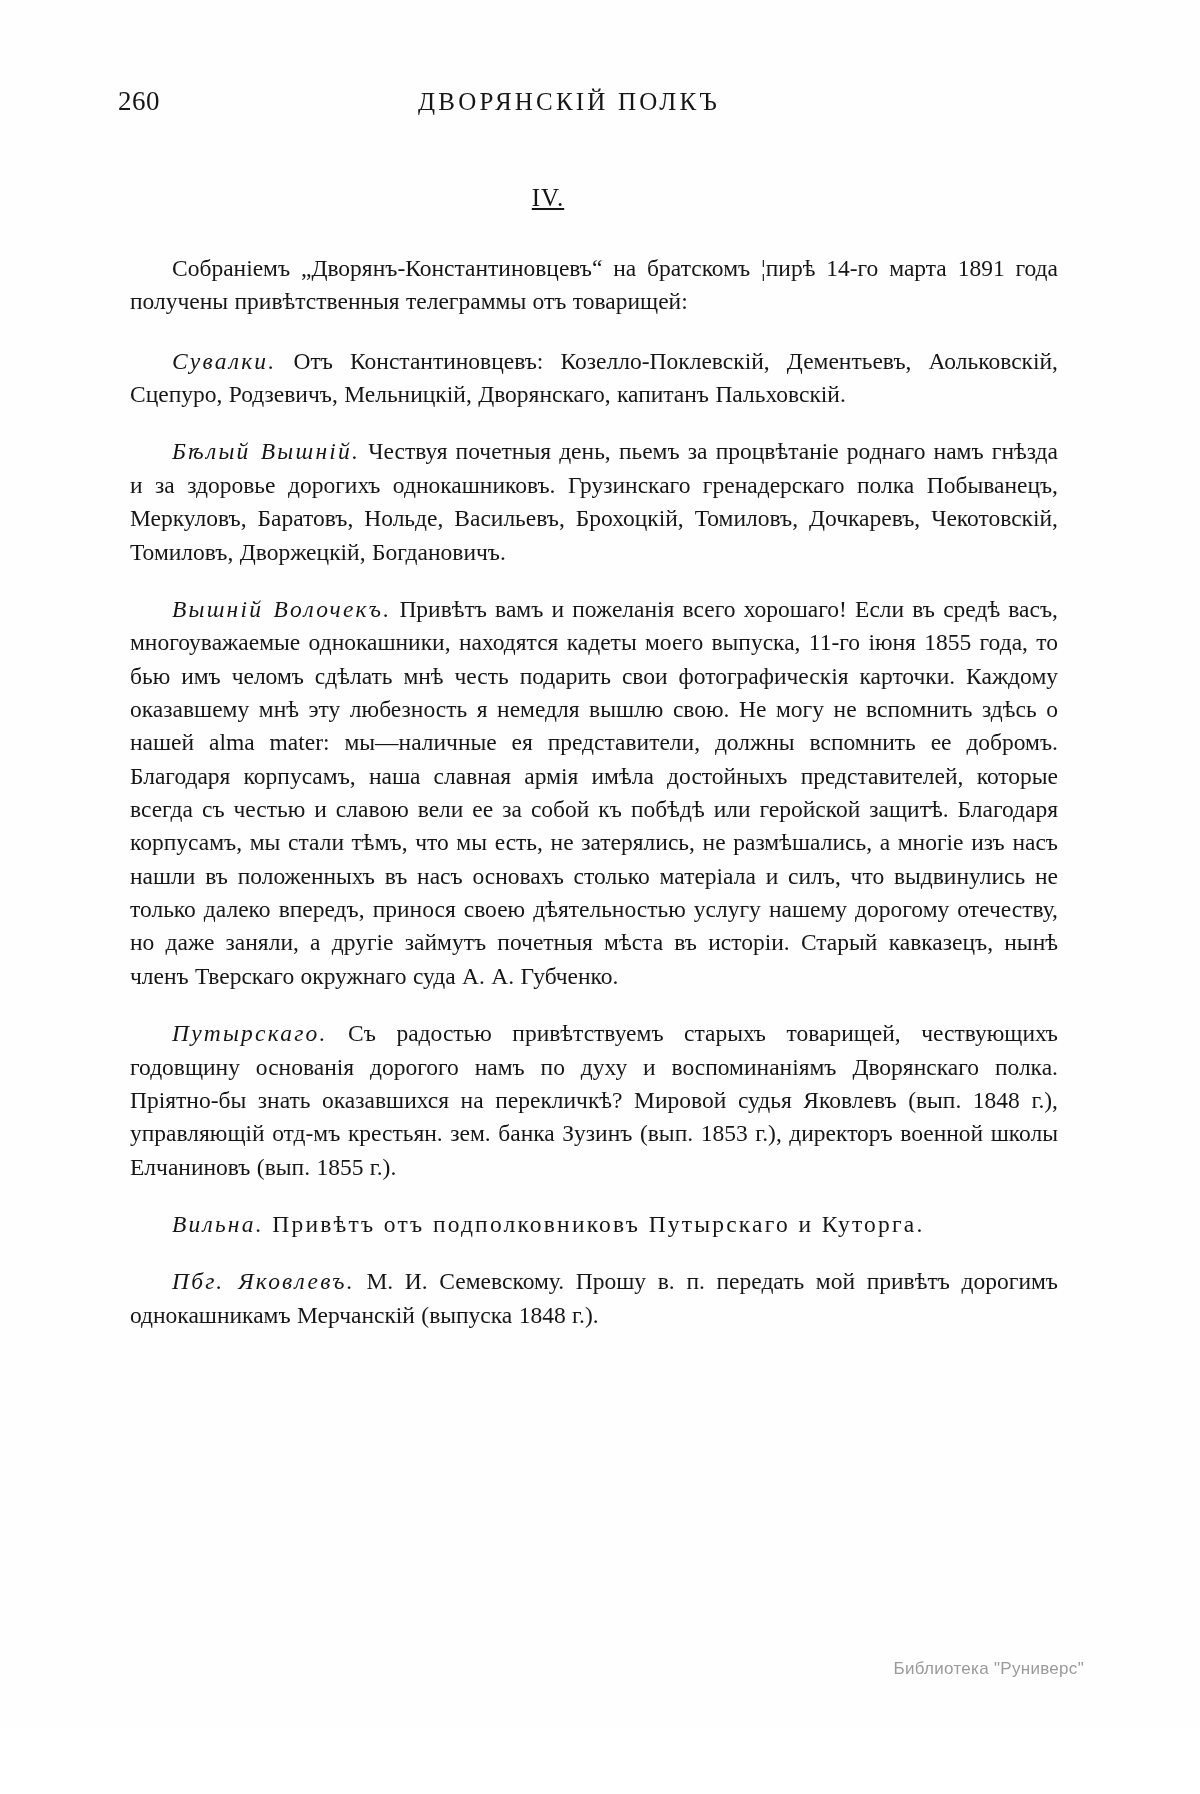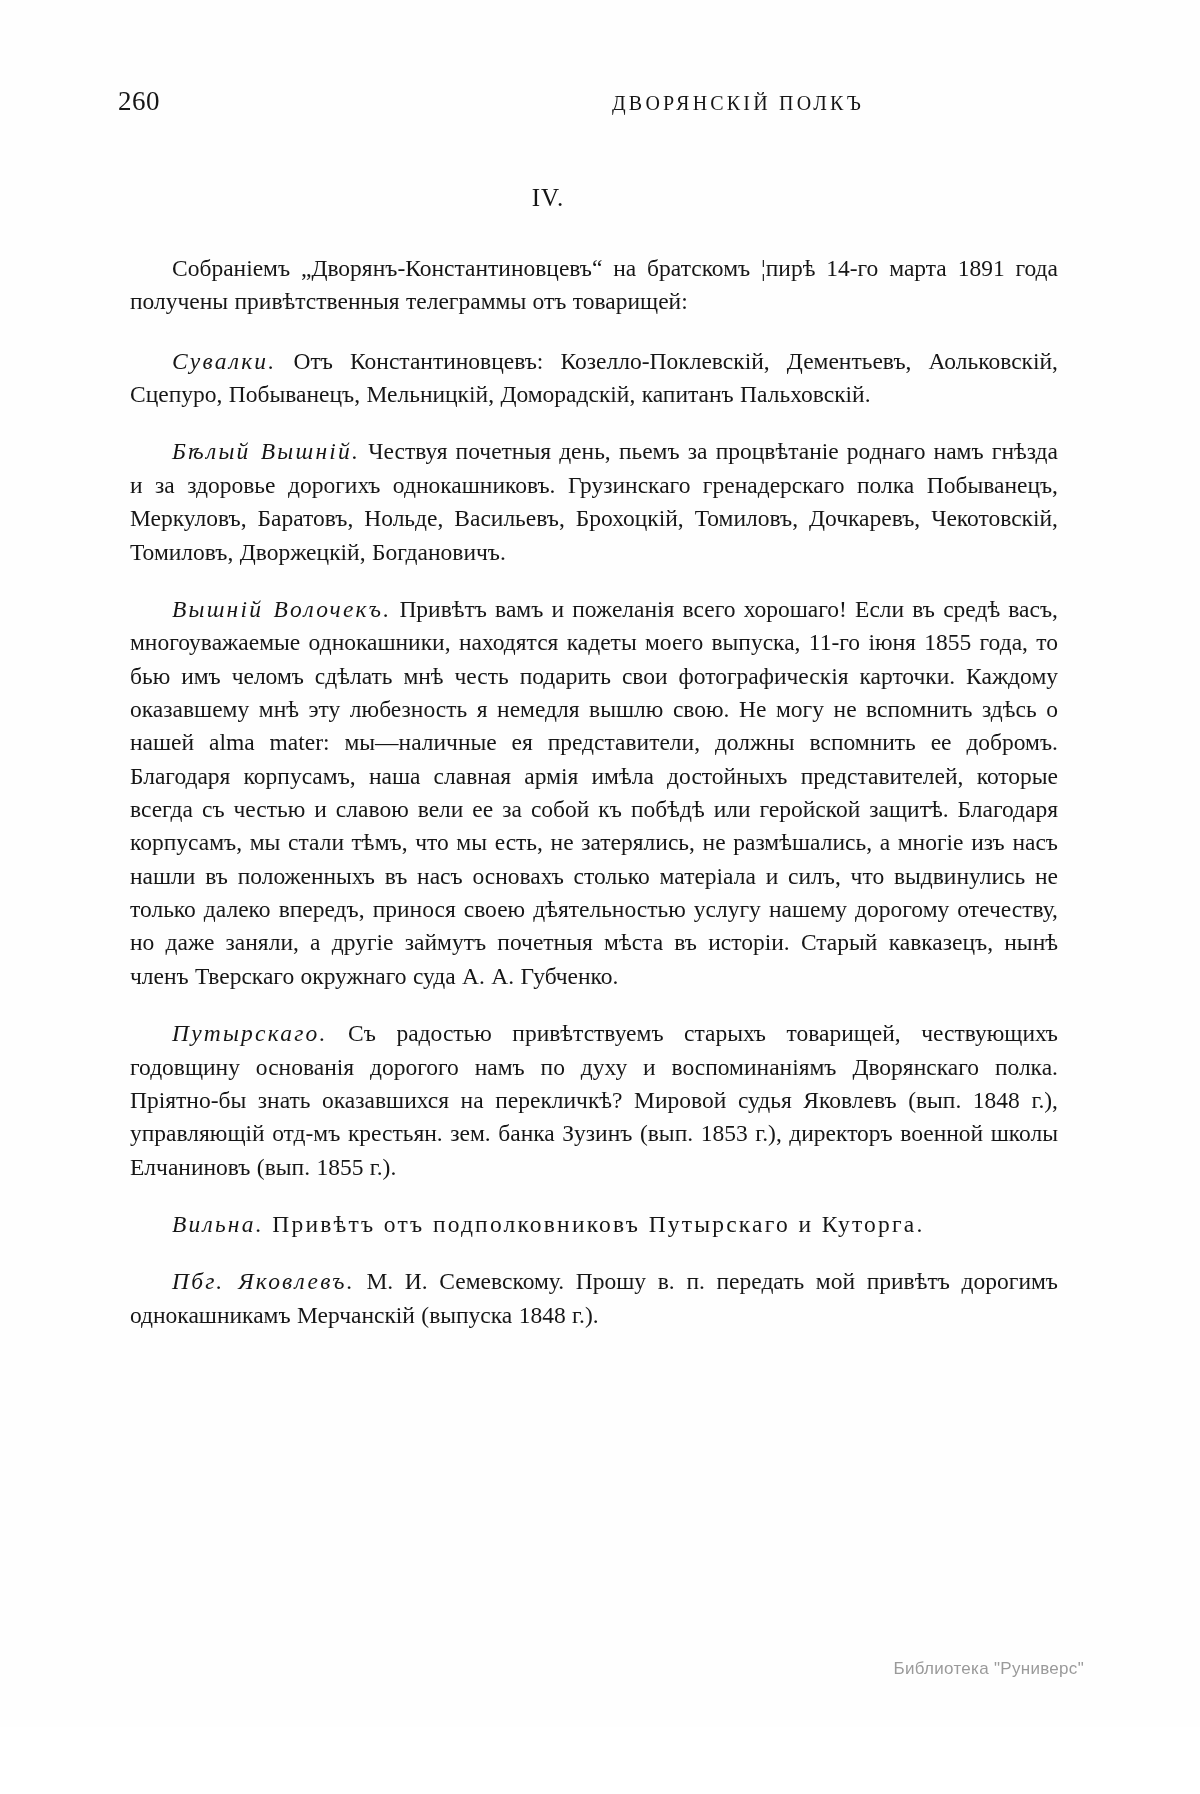--- a/index.html
+++ b/index.html
@@ -34,32 +34,33 @@
     height: 40px;
     margin-bottom: 58px;
   }
   .folio {
     font-size: 27px;
     letter-spacing: 0.5px;
     width: 180px;
   }
   .running-head {
     flex: 1;
-    text-align: center;
+    text-align: left;
     padding-left: 120px;
-    font-size: 20px;
+    font-size: 25px;
     letter-spacing: 3.2px;
     text-transform: uppercase;
   }
   .section-num {
     text-align: center;
     font-size: 25px;
     letter-spacing: 1px;
     margin: 0 0 40px 0;
     padding-right: 80px;
+    text-decoration: underline;
   }
   p.para {
     margin: 0 0 26px 12px;
     font-size: 23.5px;
     line-height: 1.42;
     text-align: justify;
     text-indent: 42px;
     word-spacing: 0.5px;
   }
   p.para.tight {
@@ -91,21 +92,21 @@
     <div class="header-row">
       <div class="folio">260</div>
       <div class="running-head">ДВОРЯНСКІЙ ПОЛКЪ</div>
     </div>
 
     <div class="section-num">IV.</div>
 
     <p class="para">Собраніемъ „Дворянъ-Константиновцевъ“ на братскомъ ¦пирѣ 14-го марта 1891 года получены привѣтственныя телеграммы отъ товарищей:</p>
 
     <p class="para tight">
-      <span class="lead">Сувалки.</span><span> Отъ Константиновцевъ: Козелло-Поклевскій, Дементьевъ, Аольковскій, Сцепуро, Побыванецъ, Мельницкій, Доморадскій, капитанъ Пальховскій.</span>
+      <span class="lead">Сувалки.</span><span> Отъ Константиновцевъ: Козелло-Поклевскій, Дементьевъ, Аольковскій, Сцепуро, Родзевичъ, Мельницкій, Дворянскаго, капитанъ Пальховскій.</span>
     </p>
 
     <p class="para tight">
       <span class="lead">Бѣлый Вышній.</span><span> Чествуя почетныя день, пьемъ за процвѣтаніе роднаго намъ гнѣзда и за здоровье дорогихъ однокашниковъ. Грузинскаго гренадерскаго полка Побыванецъ, Меркуловъ, Баратовъ, Нольде, Васильевъ, Брохоцкій, Томиловъ, Дочкаревъ, Чекотовскій, Томиловъ, Дворжецкій, Богдановичъ.</span>
     </p>
 
     <p class="para tight">
       <span class="lead">Вышній Волочекъ.</span><span> Привѣтъ вамъ и пожеланія всего хорошаго! Если въ средѣ васъ, многоуважаемые однокашники, находятся кадеты моего выпуска, 11-го іюня 1855 года, то бью имъ челомъ сдѣлать мнѣ честь подарить свои фотографическія карточки. Каждому оказавшему мнѣ эту любезность я немедля вышлю свою. Не могу не вспомнить здѣсь о нашей alma mater: мы—наличные ея представители, должны вспомнить ее добромъ. Благодаря корпусамъ, наша славная армія имѣла достойныхъ представителей, которые всегда съ честью и славою вели ее за собой къ побѣдѣ или геройской защитѣ. Благодаря корпусамъ, мы стали тѣмъ, что мы есть, не затерялись, не размѣшались, а многіе изъ насъ нашли въ положенныхъ въ насъ основахъ столько матеріала и силъ, что выдвинулись не только далеко впередъ, принося своею дѣятельностью услугу нашему дорогому отечеству, но даже заняли, а другіе займутъ почетныя мѣста въ исторіи. Старый кавказецъ, нынѣ членъ Тверскаго окружнаго суда А. А. Губченко.</span>
     </p>
 

